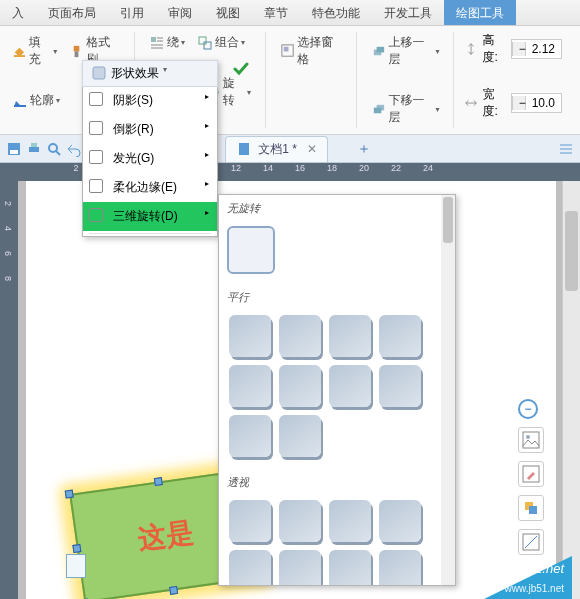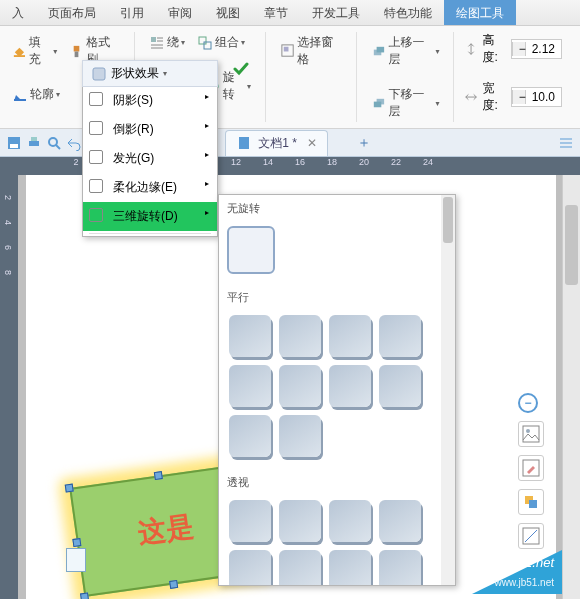--- a/index.html
+++ b/index.html
@@ -3,21 +3,21 @@
 <meta charset="utf-8">
 <style>
 * { box-sizing: border-box; margin: 0; padding: 0; font-family: "Microsoft YaHei", sans-serif; font-size: 12px; }
 body { width: 580px; height: 599px; background: #fff; overflow: hidden; position: relative; }
 
 .tabs { display: flex; height: 26px; background: linear-gradient(#f5f5f5,#e8e8e8); border-bottom: 1px solid #cfcfcf; }
 .tab { padding: 5px 12px; color: #444; cursor: pointer; }
 .tab.active { background: #5a9bd5; color: #fff; }
 
 .ribbon { background: #f9f9f9; border-bottom: 1px solid #d4d4d4; padding: 6px 8px; display: flex; gap: 10px; }
-.ribbon-group { display: flex; flex-direction: column; gap: 14px; border-right: 1px solid #e0e0e0; padding-right: 10px; }
+.ribbon-group { display: flex; flex-direction: column; gap: 20px; border-right: 1px solid #e0e0e0; padding-right: 10px; }
 .ribbon-row { display: flex; align-items: center; gap: 4px; }
 .rbtn { display: flex; align-items: center; gap: 2px; padding: 2px 4px; color: #444; cursor: pointer; border-radius: 3px; }
 .ico { width: 16px; height: 16px; display: inline-flex; align-items: center; justify-content: center; }
 .dd { font-size: 8px; color: #666; }
 .spin { display: flex; align-items: center; border: 1px solid #ccc; background: #fff; height: 20px; }
 .spin span { padding: 0 6px; }
 .spin .sb { width: 12px; text-align: center; background: #f0f0f0; border-left: 1px solid #ccc; border-right: 1px solid #ccc; }
 
 .doc-tabs { display: flex; align-items: center; height: 28px; background: #e8eef5; border-bottom: 1px solid #bcd; padding: 0 6px; gap: 23px; }
 .qat { display: flex; gap: 4px; margin-right: 14px; }
@@ -41,61 +41,61 @@
 .shape-glow { position: absolute; inset: -10px; background: #ffe680; filter: blur(6px); border-radius: 8px; }
 .shape { position: absolute; inset: 0; background: #9bcf6d; border: 2px solid #6b9e3e; display: flex; align-items: center; justify-content: center; }
 .shape-text { color: #e8603c; font-size: 28px; font-weight: bold; font-family: "KaiTi", serif; }
 .handle { position: absolute; width: 8px; height: 8px; background: #6fa8dc; border: 1px solid #2a5a9b; }
 .h-tl { top: -4px; left: -4px; } .h-tr { top: -4px; right: -4px; }
 .h-bl { bottom: -4px; left: -4px; } .h-br { bottom: -4px; right: -4px; }
 .h-t { top: -4px; left: 50%; margin-left: -4px; } .h-b { bottom: -4px; left: 50%; margin-left: -4px; }
 .h-l { left: -4px; top: 50%; margin-top: -4px; } .h-r { right: -4px; top: 50%; margin-top: -4px; }
 
 .menu { position: absolute; top: 60px; left: 82px; width: 136px; background: #fff; border: 1px solid #b5b5b5; box-shadow: 2px 2px 6px rgba(0,0,0,0.25); z-index: 10; }
-.menu-btn { display: flex; align-items: center; gap: 4px; padding: 4px 8px; background: #f0f4f9; border: 1px solid #d0d8e4; margin: -1px; }
+.menu-btn { display: flex; gap: 4px; padding: 4px 8px; background: #f0f4f9; border: 1px solid #d0d8e4; margin: -1px; }
 .menu-btn svg { width: 16px; height: 16px; }
 .check-mark { position: absolute; top: 0; right: -32px; width: 32px; height: 28px; }
 .menu-item { display: flex; align-items: flex-start; padding: 6px 8px 6px 30px; position: relative; cursor: pointer; }
 .menu-item.hl { background: #22c55e; }
 .menu-item .mi-ico { position: absolute; left: 6px; width: 14px; height: 14px; border: 1px solid #888; border-radius: 2px; }
 .menu-item .arrow { position: absolute; right: 8px; font-size: 8px; }
 .menu-sep { height: 1px; background: #e0e0e0; margin: 2px 6px; }
 
 .submenu { position: absolute; top: 194px; left: 218px; width: 238px; height: 392px; background: #fff; border: 1px solid #b5b5b5; box-shadow: 2px 2px 6px rgba(0,0,0,0.25); z-index: 11; overflow: hidden; }
 .sub-scroll { position: absolute; right: 0; top: 0; width: 14px; bottom: 0; background: #f0f0f0; }
 .sub-scroll .thumb { position: absolute; left: 2px; right: 2px; top: 2px; height: 46px; background: #c4c4c4; border-radius: 3px; }
-.sub-section { padding: 6px 8px; color: #555; font-size: 11px; }
+.sub-section { padding: 6px 8px; color: #555; font-size: 11px; font-style: italic; }
 .none-opt { margin: 4px 8px 10px 8px; width: 48px; height: 48px; border: 2px solid #8fa8c8; background: #eef2f8; border-radius: 6px; }
 .thumbs { display: flex; flex-wrap: wrap; gap: 8px; padding: 4px 10px 12px 10px; }
 .thumb3d { width: 42px; height: 42px; background: linear-gradient(145deg,#b8c6d6,#dce4ec); border-radius: 6px; box-shadow: 2px 3px 0 #8fa0b4; }
 
 .float-tools { position: absolute; right: 36px; top: 218px; display: flex; flex-direction: column; gap: 8px; z-index: 5; }
 .ftool { width: 26px; height: 26px; background: #fff; border: 1px solid #ccc; display: flex; align-items: center; justify-content: center; border-radius: 3px; }
 .ftool .c { width: 18px; height: 18px; display: block; }
 .minus-circ { width: 20px; height: 20px; border: 2px solid #5a9bd5; border-radius: 50%; display: flex; align-items: center; justify-content: center; color: #5a9bd5; font-weight: bold; }
 
-.watermark { position: absolute; right: 18px; bottom: 38px; width: 200px; height: 60px; overflow: hidden; pointer-events: none; }
+.watermark { position: absolute; right: 8px; bottom: 38px; width: 200px; height: 60px; overflow: hidden; pointer-events: none; }
 .wm-tri { position: absolute; right: 0; bottom: 0; width: 0; height: 0; border-left: 90px solid transparent; border-bottom: 44px solid #2fa3d8; }
 .wm-txt1 { position: absolute; right: 8px; bottom: 22px; color: #fff; font-size: 13px; font-style: italic; }
 .wm-txt2 { position: absolute; right: 8px; bottom: 6px; color: #eaf5fb; font-size: 10px; }
 
 .page-ico { position: absolute; left: 40px; bottom: 60px; width: 20px; height: 24px; background: #f0f7fb; border: 1px solid #7fa8c9; }
 </style>
 </head>
 <body>
 
 <div class="tabs">
   <div class="tab">入</div>
   <div class="tab">页面布局</div>
   <div class="tab">引用</div>
   <div class="tab">审阅</div>
   <div class="tab">视图</div>
   <div class="tab">章节</div>
+  <div class="tab">特色功能</div>
   <div class="tab">开发工具</div>
-  <div class="tab">特色功能</div>
   <div class="tab active">绘图工具</div>
 </div>
 
 <div class="ribbon">
   <div class="ribbon-group">
     <div class="ribbon-row">
       <div class="rbtn">
         <span class="ico">
             <svg viewBox="0 0 16 16">
               <path d="M3 9l5-5 5 5-5 5z" fill="#e8a23a"></path>

